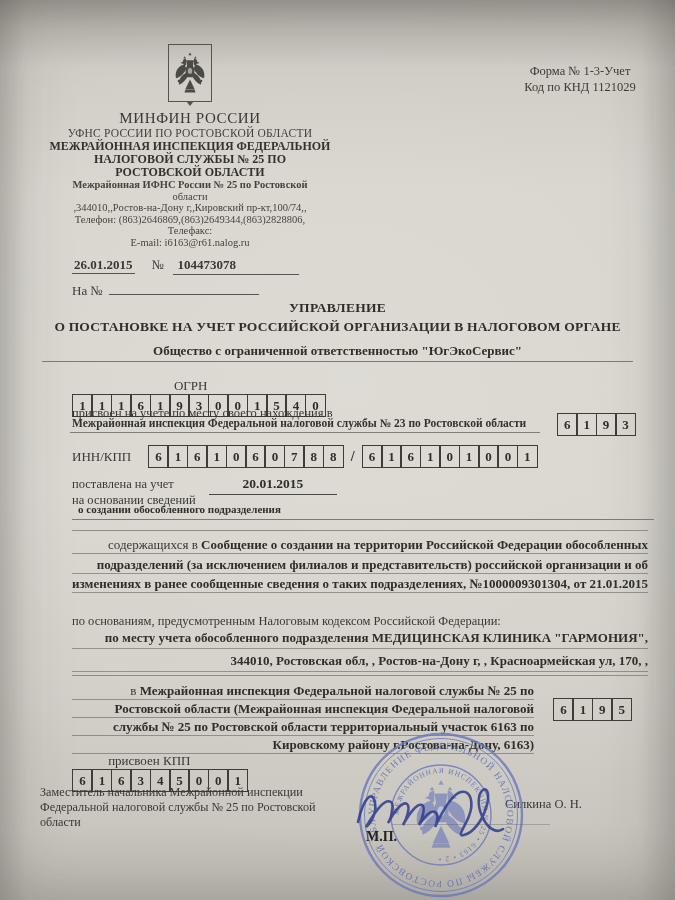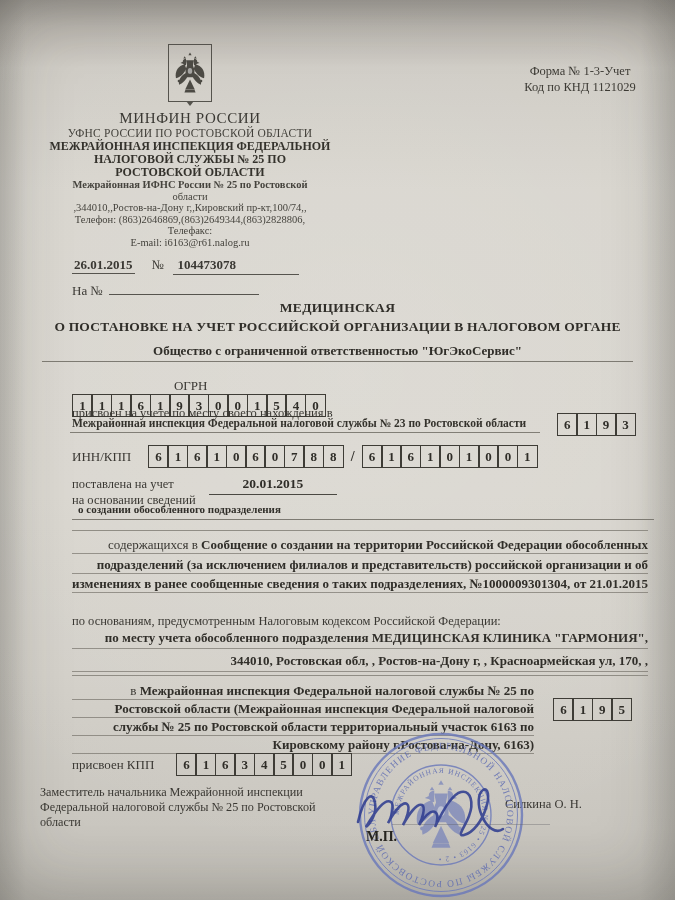--- a/index.html
+++ b/index.html
@@ -63,21 +63,21 @@
     background-image:repeating-linear-gradient(to bottom,transparent 0,transparent 18.3px,rgba(104,100,92,.6) 18.3px,rgba(104,100,92,.6) 19.5px);}
   .p-message b{color:#302e29;}
   .p-grounds{left:72px;top:614px;font-size:12.5px;color:#3a3833;}
   .p-division{left:72px;top:626px;width:576px;font-size:13px;line-height:23px;font-weight:bold;color:#302e29;
     background-image:repeating-linear-gradient(to bottom,transparent 0,transparent 21.8px,rgba(104,100,92,.6) 21.8px,rgba(104,100,92,.6) 23px);}
   .rule-empty2{left:72px;top:667px;width:576px;height:8px;border-bottom:1px solid #908d85;}
   .p-authority2{left:72px;top:682px;width:462px;font-size:13px;line-height:18px;color:#3a3833;
     background-image:repeating-linear-gradient(to bottom,transparent 0,transparent 16.9px,rgba(104,100,92,.6) 16.9px,rgba(104,100,92,.6) 18px);}
   .p-authority2 b{color:#302e29;}
   .code-boxes-2{left:553px;top:698px;}
-  .kpp-row{left:72px;top:753px;display:flex;align-items:center;}
+  .kpp-row{left:72px;top:753px;display:flex;align-items:center;flex-direction:column;}
   .kpp-row .row-label{width:104px;}
   
   .position{left:40px;top:785px;width:300px;font-size:12.2px;line-height:14.8px;color:#3a3833;}
   .signer{left:505px;top:797px;font-size:12.5px;color:#3a3833;}
   .mp{left:366px;top:829px;font-size:14px;font-weight:bold;color:#26241f;z-index:5;}
   .sig-line{left:392px;top:824px;width:158px;border-bottom:1px solid rgba(90,88,95,.35);z-index:2;}
   .stamp{left:350px;top:730px;z-index:1;}
   .signature{left:348px;top:770px;z-index:3;}
 </style>
 </head>
@@ -134,21 +134,21 @@
       <span class="date">26.01.2015</span>
       <span style="margin:0 6px 0 14px">№</span>
       <span class="num">104473078</span>
     </div>
     <div class="ref-line2">
       <span>На №</span><span class="blank-line"></span>
     </div>
   </div>
 
   <div class="abs title">
-    <div class="t1">МЕДИЦИНСКАЯ</div>
+    <div class="t1">УПРАВЛЕНИЕ</div>
     <div class="t2">О ПОСТАНОВКЕ НА УЧЕТ РОССИЙСКОЙ ОРГАНИЗАЦИИ В НАЛОГОВОМ ОРГАНЕ</div>
     <div class="org">Общество с ограниченной ответственностью "ЮгЭкоСервис"</div>
   </div>
 
   <div class="abs ogrn-row">
     <span class="row-label">ОГРН</span>
     <span class="cells">
         <span class="cell">1</span>
         <span class="cell">1</span>
         <span class="cell">1</span>

